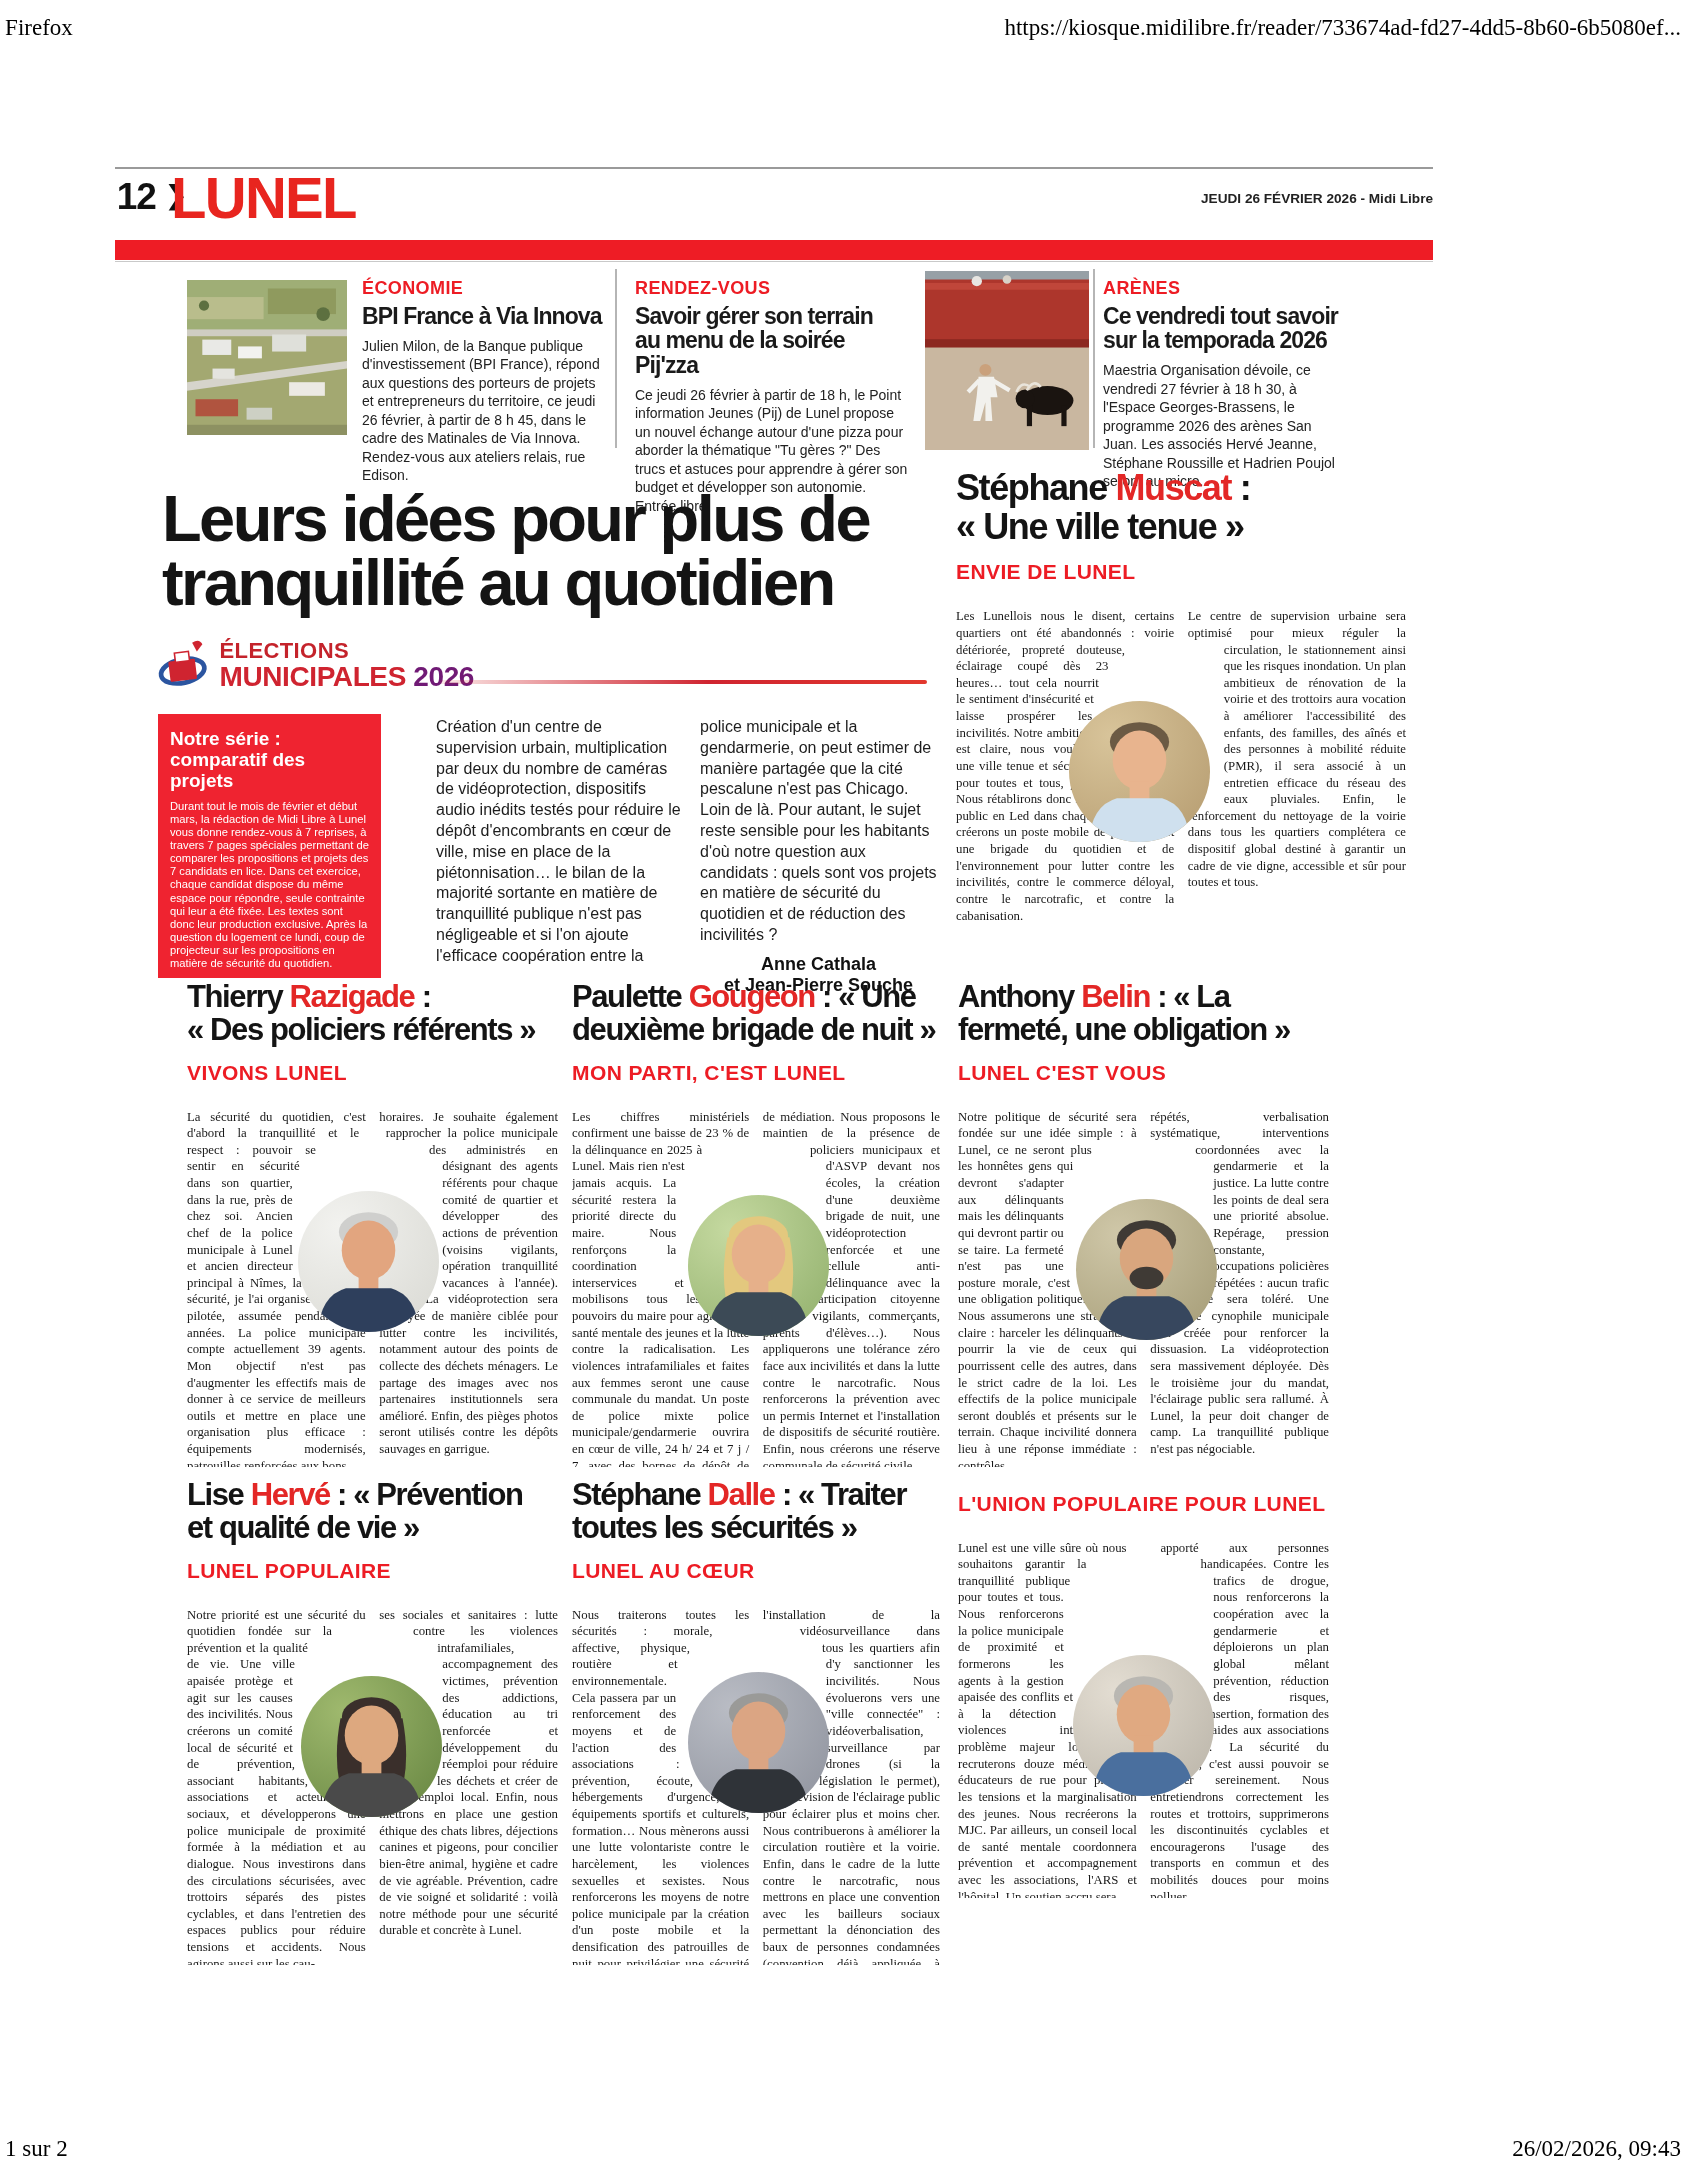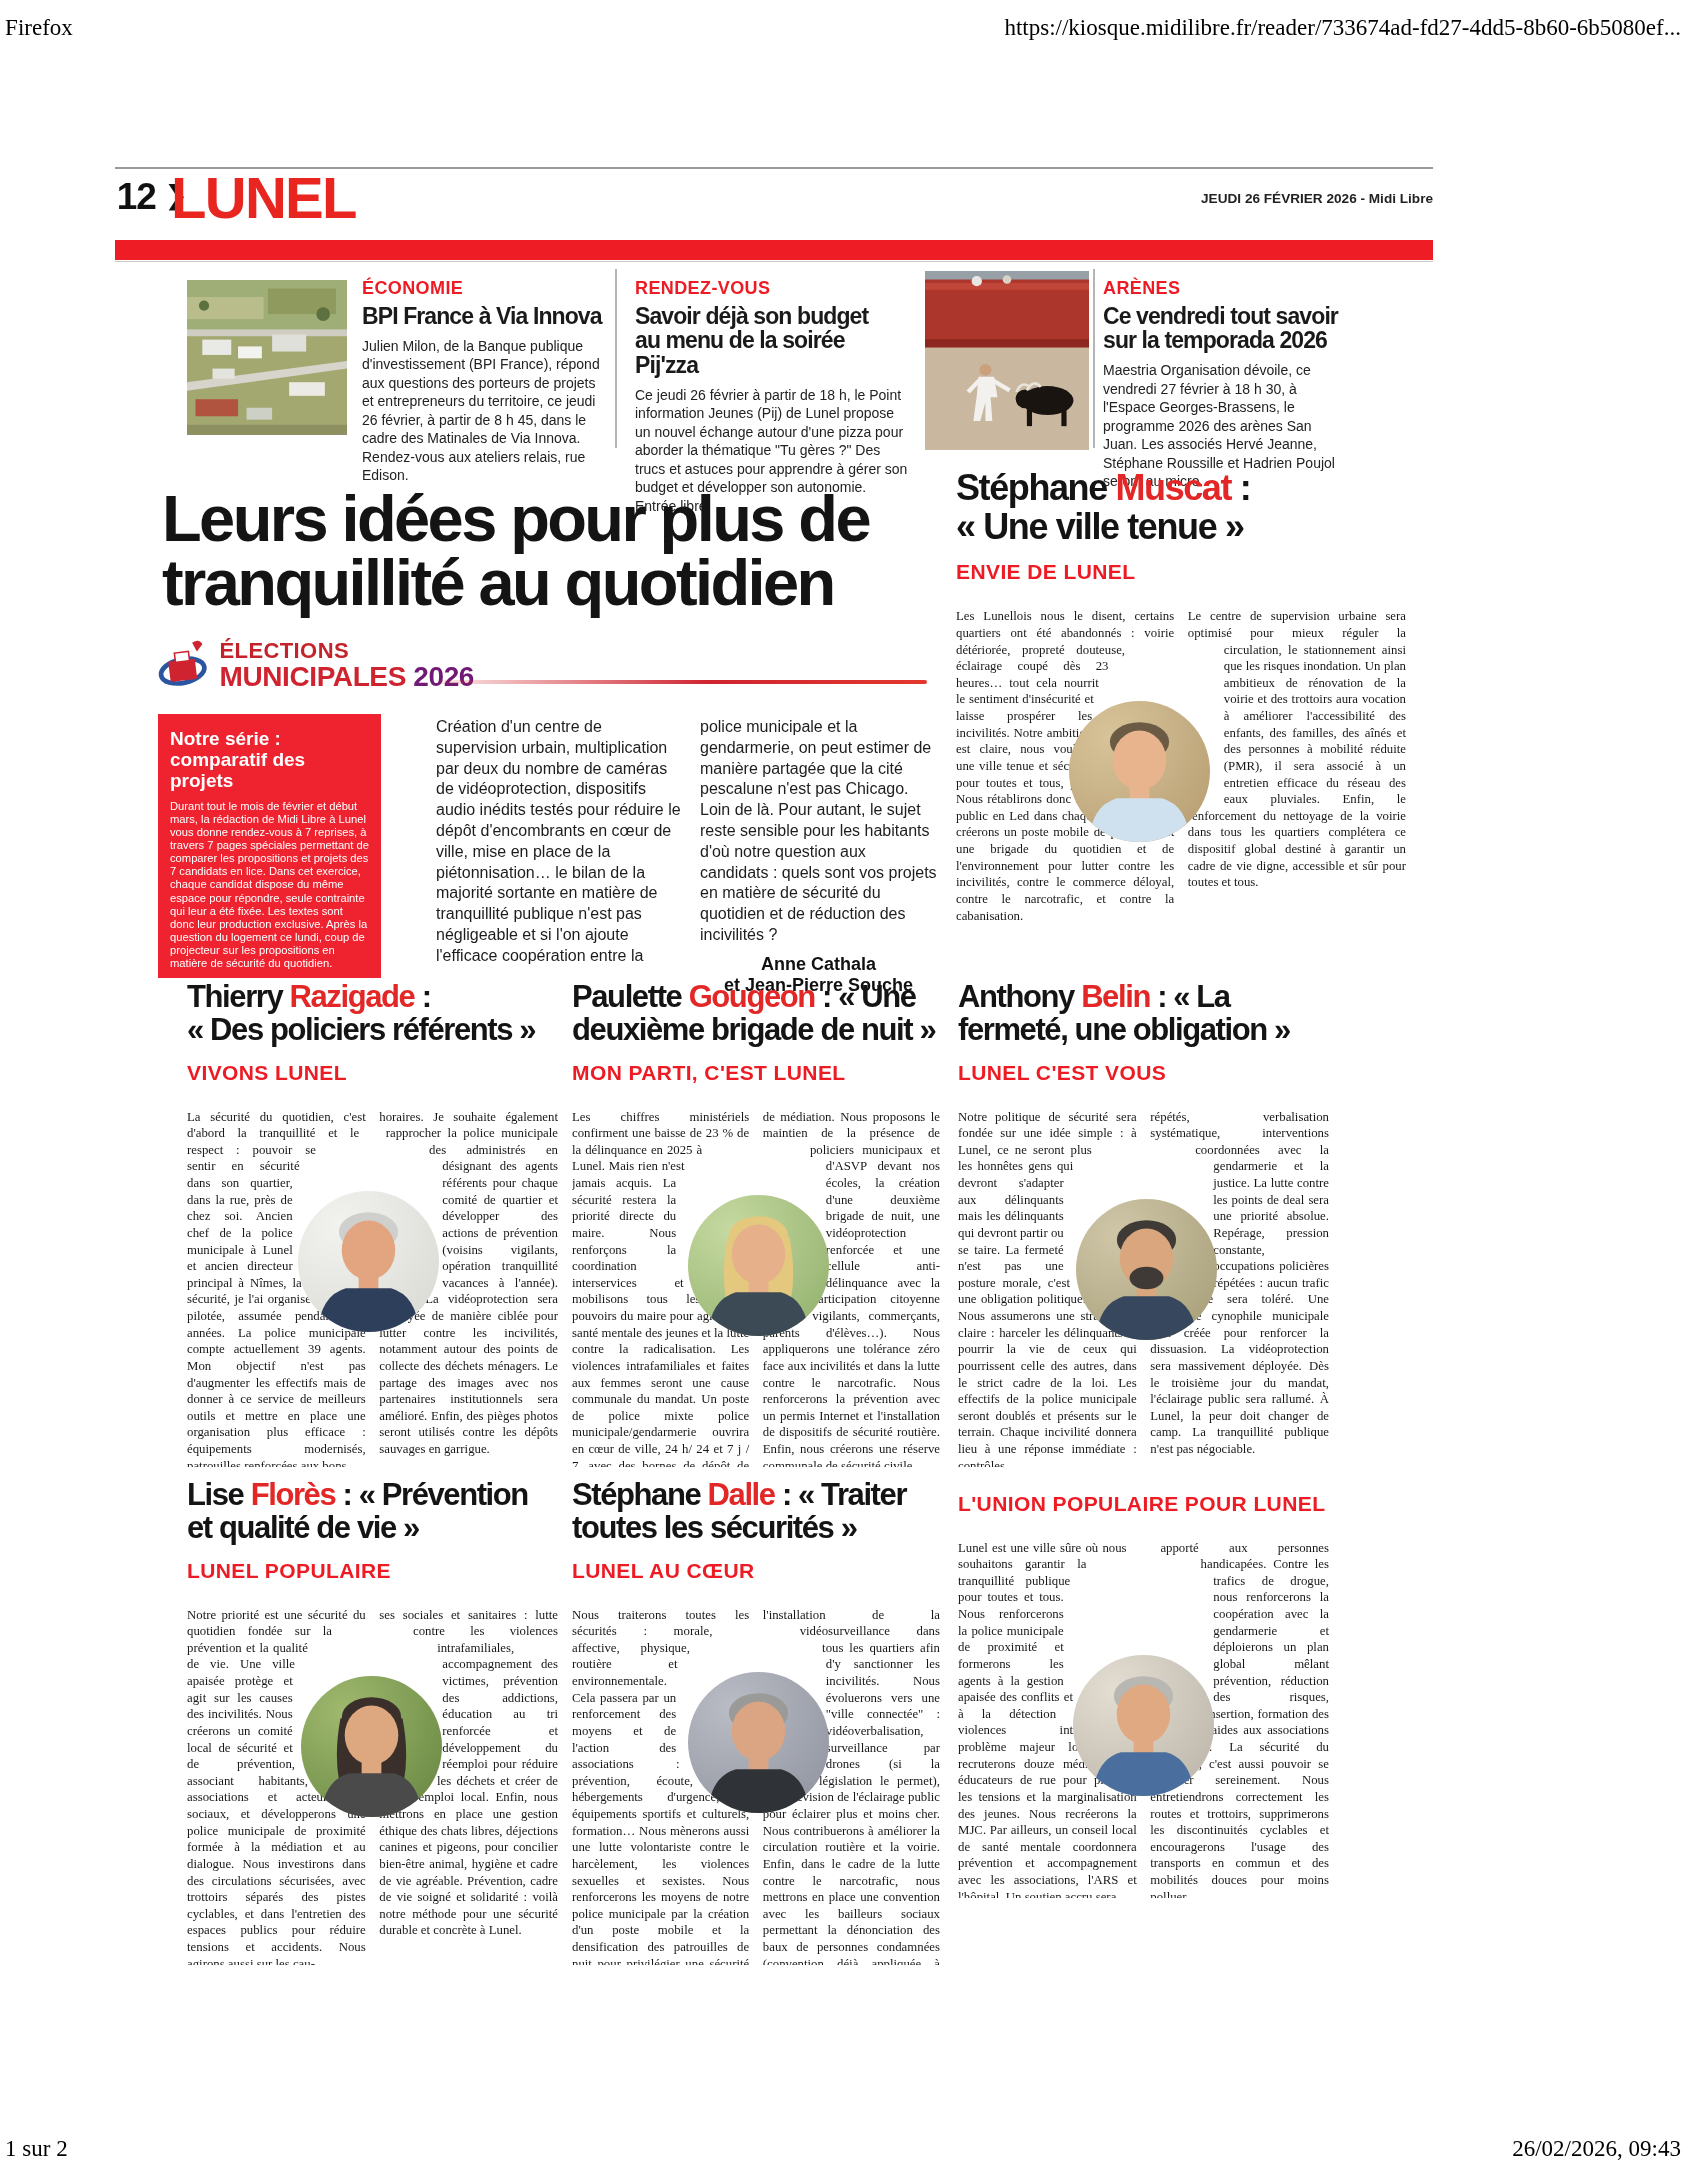--- a/index.html
+++ b/index.html
@@ -108,21 +108,21 @@
     <div class="abs brief" style="left:247px;top:116px;width:245px;">
       <div class="kicker">ÉCONOMIE</div>
       <h3>BPI France à Via Innova</h3>
       <p>Julien Milon, de la Banque publique d'investissement (BPI France), répond aux questions des porteurs de projets et entrepreneurs du territoire, ce jeudi 26 février, à partir de 8 h 45, dans le cadre des Matinales de Via Innova. Rendez-vous aux ateliers relais, rue Edison.</p>
     </div>
 
     <div class="vdiv" style="left:500px;top:107px;height:179px;"></div>
 
     <div class="abs brief" style="left:520px;top:116px;width:273px;">
       <div class="kicker">RENDEZ-VOUS</div>
-      <h3><span>Savoir déjà son budget</span><br><span>au menu de la soirée Pij'zza</span></h3>
+      <h3><span>Savoir gérer son terrain</span><br><span>au menu de la soirée Pij'zza</span></h3>
       <p>Ce jeudi 26 février à partir de 18 h, le Point information Jeunes (Pij) de Lunel propose un nouvel échange autour d'une pizza pour aborder la thématique "Tu gères ?" Des trucs et astuces pour apprendre à gérer son budget et développer son autonomie. Entrée libre.</p>
     </div>
 
     <div class="photo" style="left:810px;top:109px;width:164px;height:179px;">
       <svg viewBox="0 0 190 210" preserveAspectRatio="none">
         <rect width="190" height="210" fill="#c6b39c"></rect>
           <rect y="8" width="190" height="80" fill="#ad362c"></rect>
         <rect width="190" height="10" fill="#97a0a6"></rect>
           <rect y="80" width="190" height="10" fill="#8c2820"></rect>
         <rect y="14" width="190" height="8" fill="#c0463a"></rect>
@@ -209,21 +209,21 @@
     <section class="abs cand" style="left:843px;top:818px;width:371px;">
       <h2><span class="k-first">Anthony</span> <span class="k-last">Belin</span><span> : « La</span><br><span>fermeté, une obligation »</span></h2>
       <div class="kicker">LUNEL C'EST VOUS</div>
       <div class="body2" style="height:358px;">
         <div class="bcol"><div class="cut cut-r" style="margin-top:84px;"></div><span>Notre politique de sécurité sera fondée sur une idée simple : à Lunel, ce ne seront plus les honnêtes gens qui devront s'adapter aux délinquants mais les délinquants qui devront partir ou se taire. La fermeté n'est pas une posture morale, c'est une obligation politique. Nous assumerons une stratégie claire : harceler les délinquants et pourrir la vie de ceux qui pourrissent celle des autres, dans le strict cadre de la loi. Les effectifs de la police municipale seront doublés et présents sur le terrain. Chaque incivilité donnera lieu à une réponse immédiate : contrôles</span></div>
         <div class="bcol"><div class="cut cut-l" style="margin-top:84px;"></div><span>répétés, verbalisation systématique, interventions coordonnées avec la gendarmerie et la justice. La lutte contre les points de deal sera une priorité absolue. Repérage, pression constante, occupations policières répétées : aucun trafic ne sera toléré. Une brigade cynophile municipale sera créée pour renforcer la dissuasion. La vidéoprotection sera massivement déployée. Dès le troisième jour du mandat, l'éclairage public sera rallumé. À Lunel, la peur doit changer de camp. La tranquillité publique n'est pas négociable.</span></div>
       </div>
     </section>
 
     <section class="abs cand" style="left:72px;top:1316px;width:371px;">
-      <h2><span class="k-first">Lise</span> <span class="k-last">Florès</span><span> : « Prévention</span><br><span>et qualité de vie »</span></h2>
+      <h2><span class="k-first">Lise</span> <span class="k-last">Hervé</span><span> : « Prévention</span><br><span>et qualité de vie »</span></h2>
       <div class="kicker">LUNEL POPULAIRE</div>
       <div class="body2" style="height:358px;">
         <div class="bcol"><div class="cut cut-r" style="margin-top:63px;"></div><span>Notre priorité est une sécurité du quotidien fondée sur la prévention et la qualité de vie. Une ville apaisée protège et agit sur les causes des incivilités. Nous créerons un comité local de sécurité et de prévention, associant habitants, associations et acteurs sociaux, et développerons une police municipale de proximité formée à la médiation et au dialogue. Nous investirons dans des circulations sécurisées, avec trottoirs séparés des pistes cyclables, et dans l'entretien des espaces publics pour réduire tensions et accidents. Nous agirons aussi sur les cau-</span></div>
         <div class="bcol"><div class="cut cut-l" style="margin-top:63px;"></div><span>ses sociales et sanitaires : lutte contre les violences intrafamiliales, accompagnement des victimes, prévention des addictions, éducation au tri renforcée et développement du réemploi pour réduire les déchets et créer de l'emploi local. Enfin, nous mettrons en place une gestion éthique des chats libres, déjections canines et pigeons, pour concilier bien-être animal, hygiène et cadre de vie agréable. Prévention, cadre de vie soigné et solidarité : voilà notre méthode pour une sécurité durable et concrète à Lunel.</span></div>
       </div>
     </section>
 
     <section class="abs cand" style="left:457px;top:1316px;width:368px;">
       <h2><span class="k-first">Stéphane</span> <span class="k-last">Dalle</span><span> : « Traiter</span><br><span>toutes les sécurités »</span></h2>
       <div class="kicker">LUNEL AU CŒUR</div>

